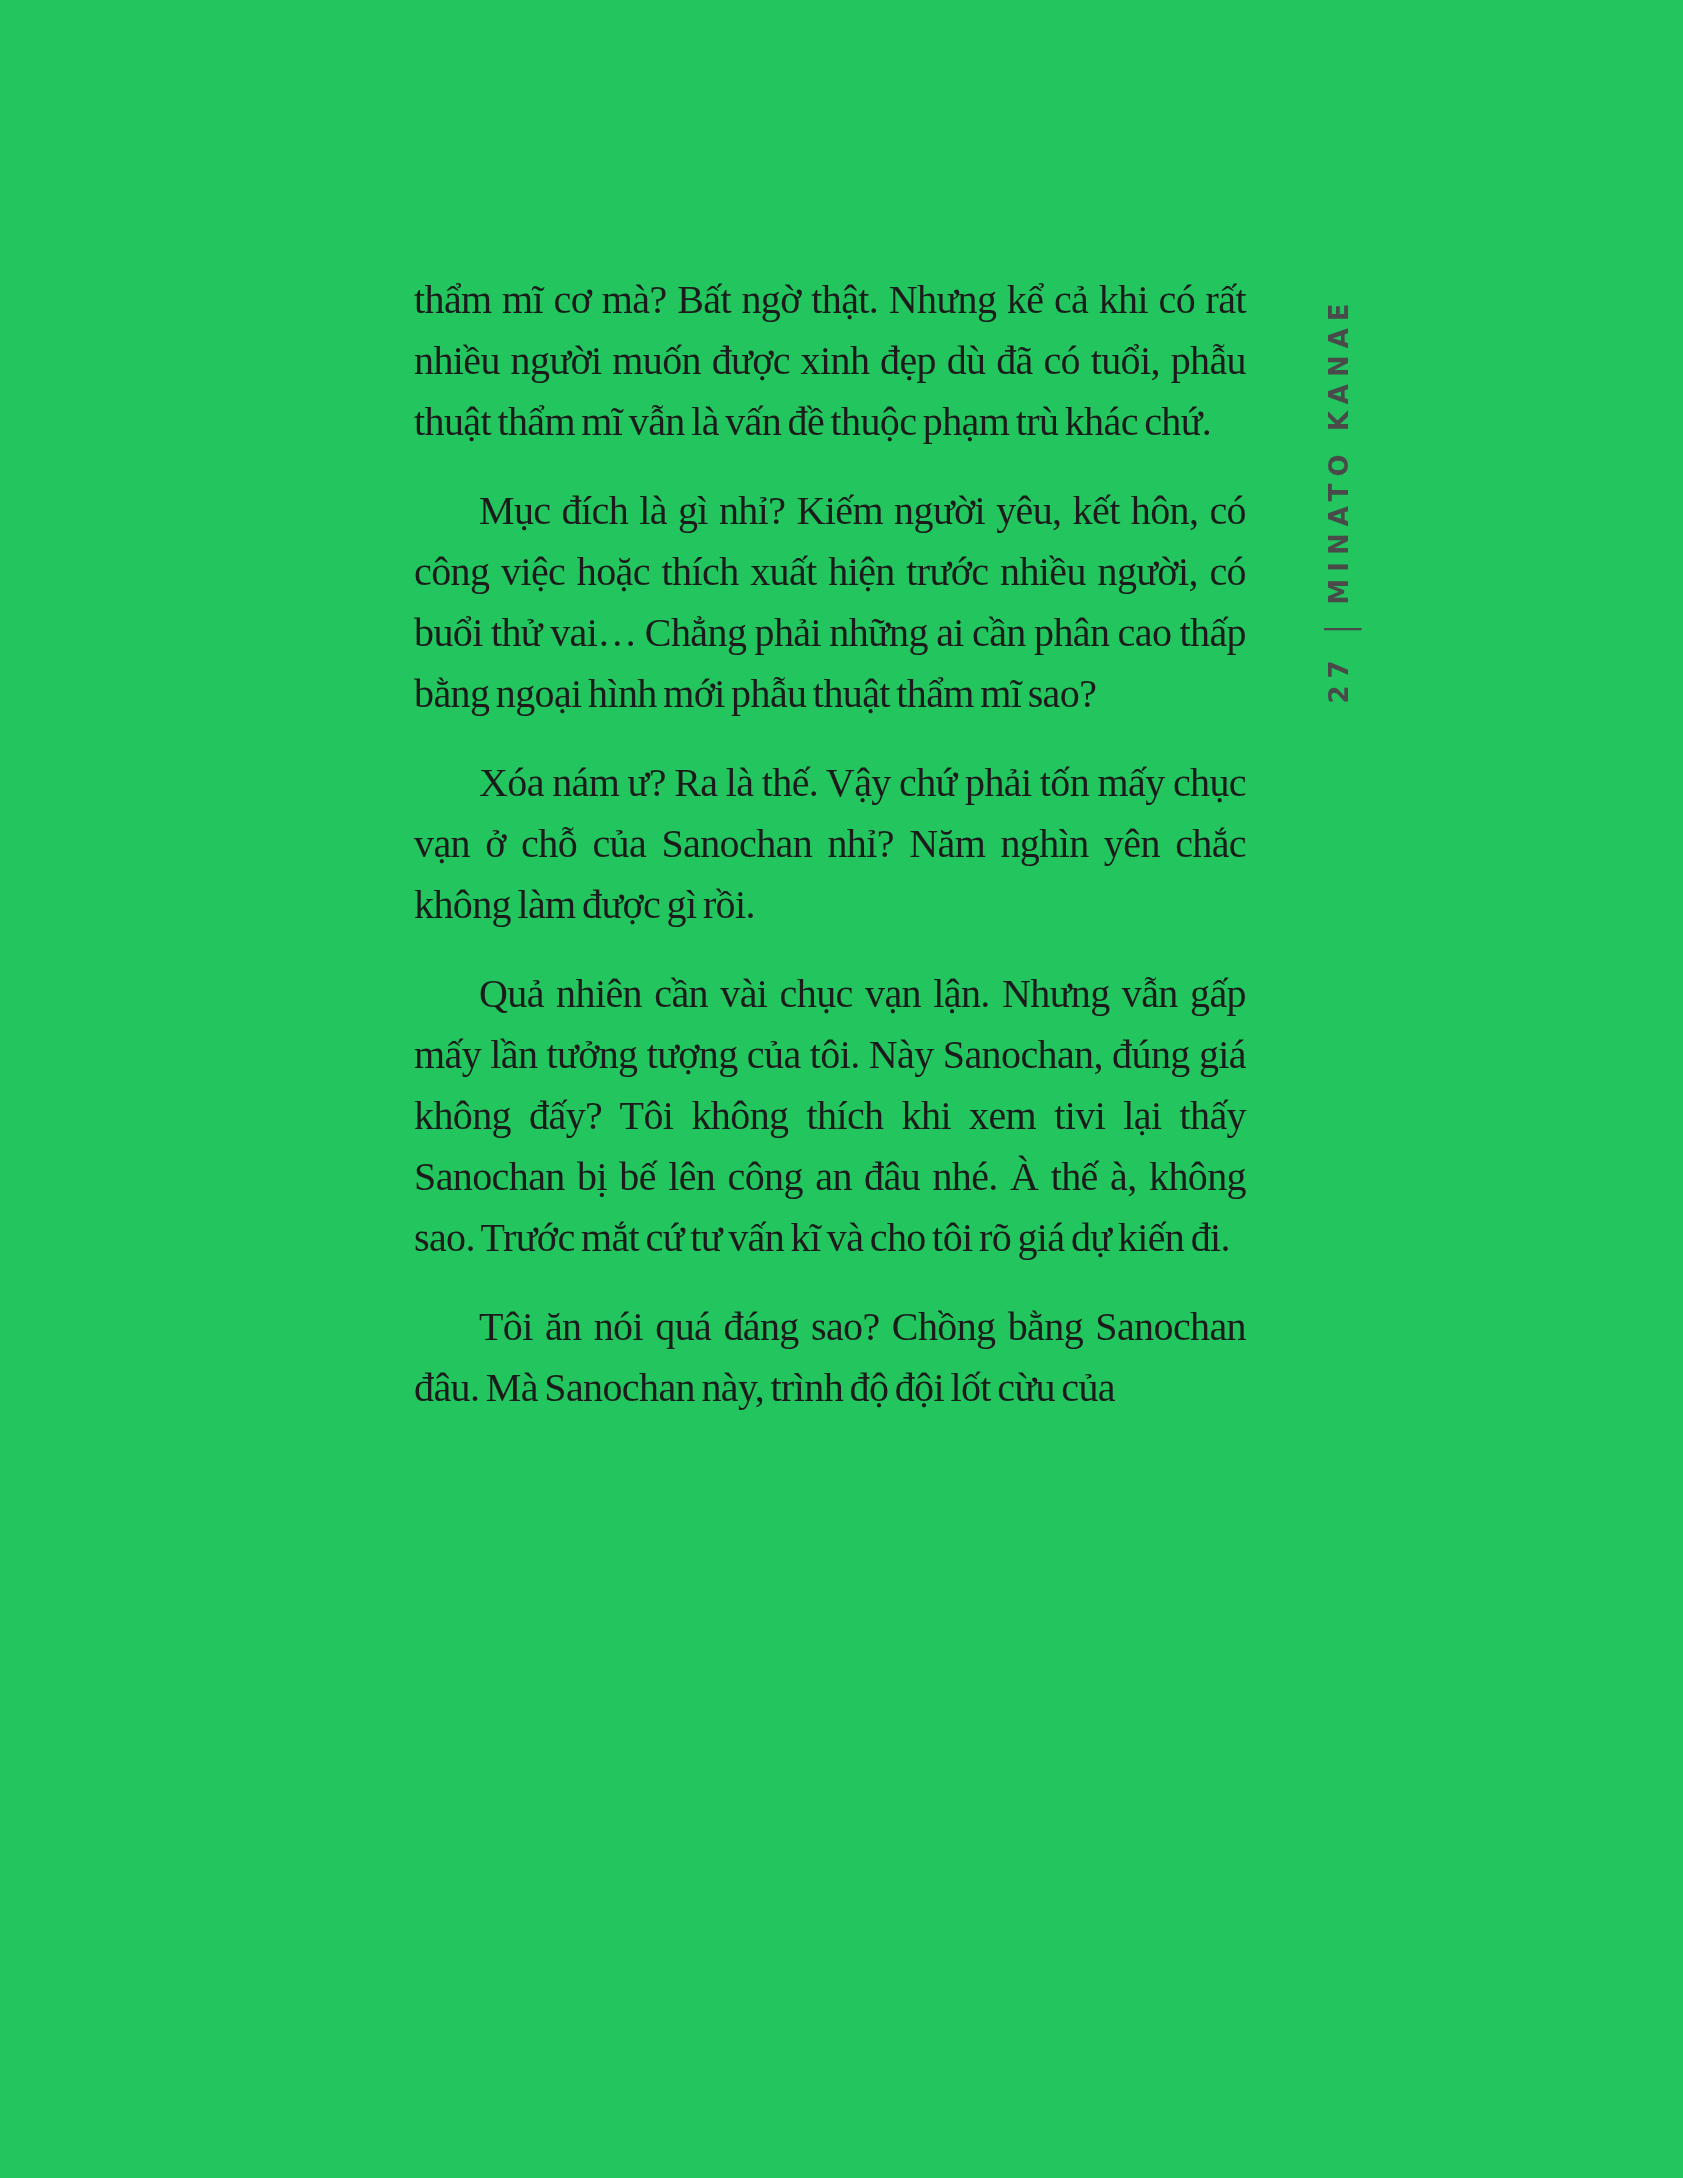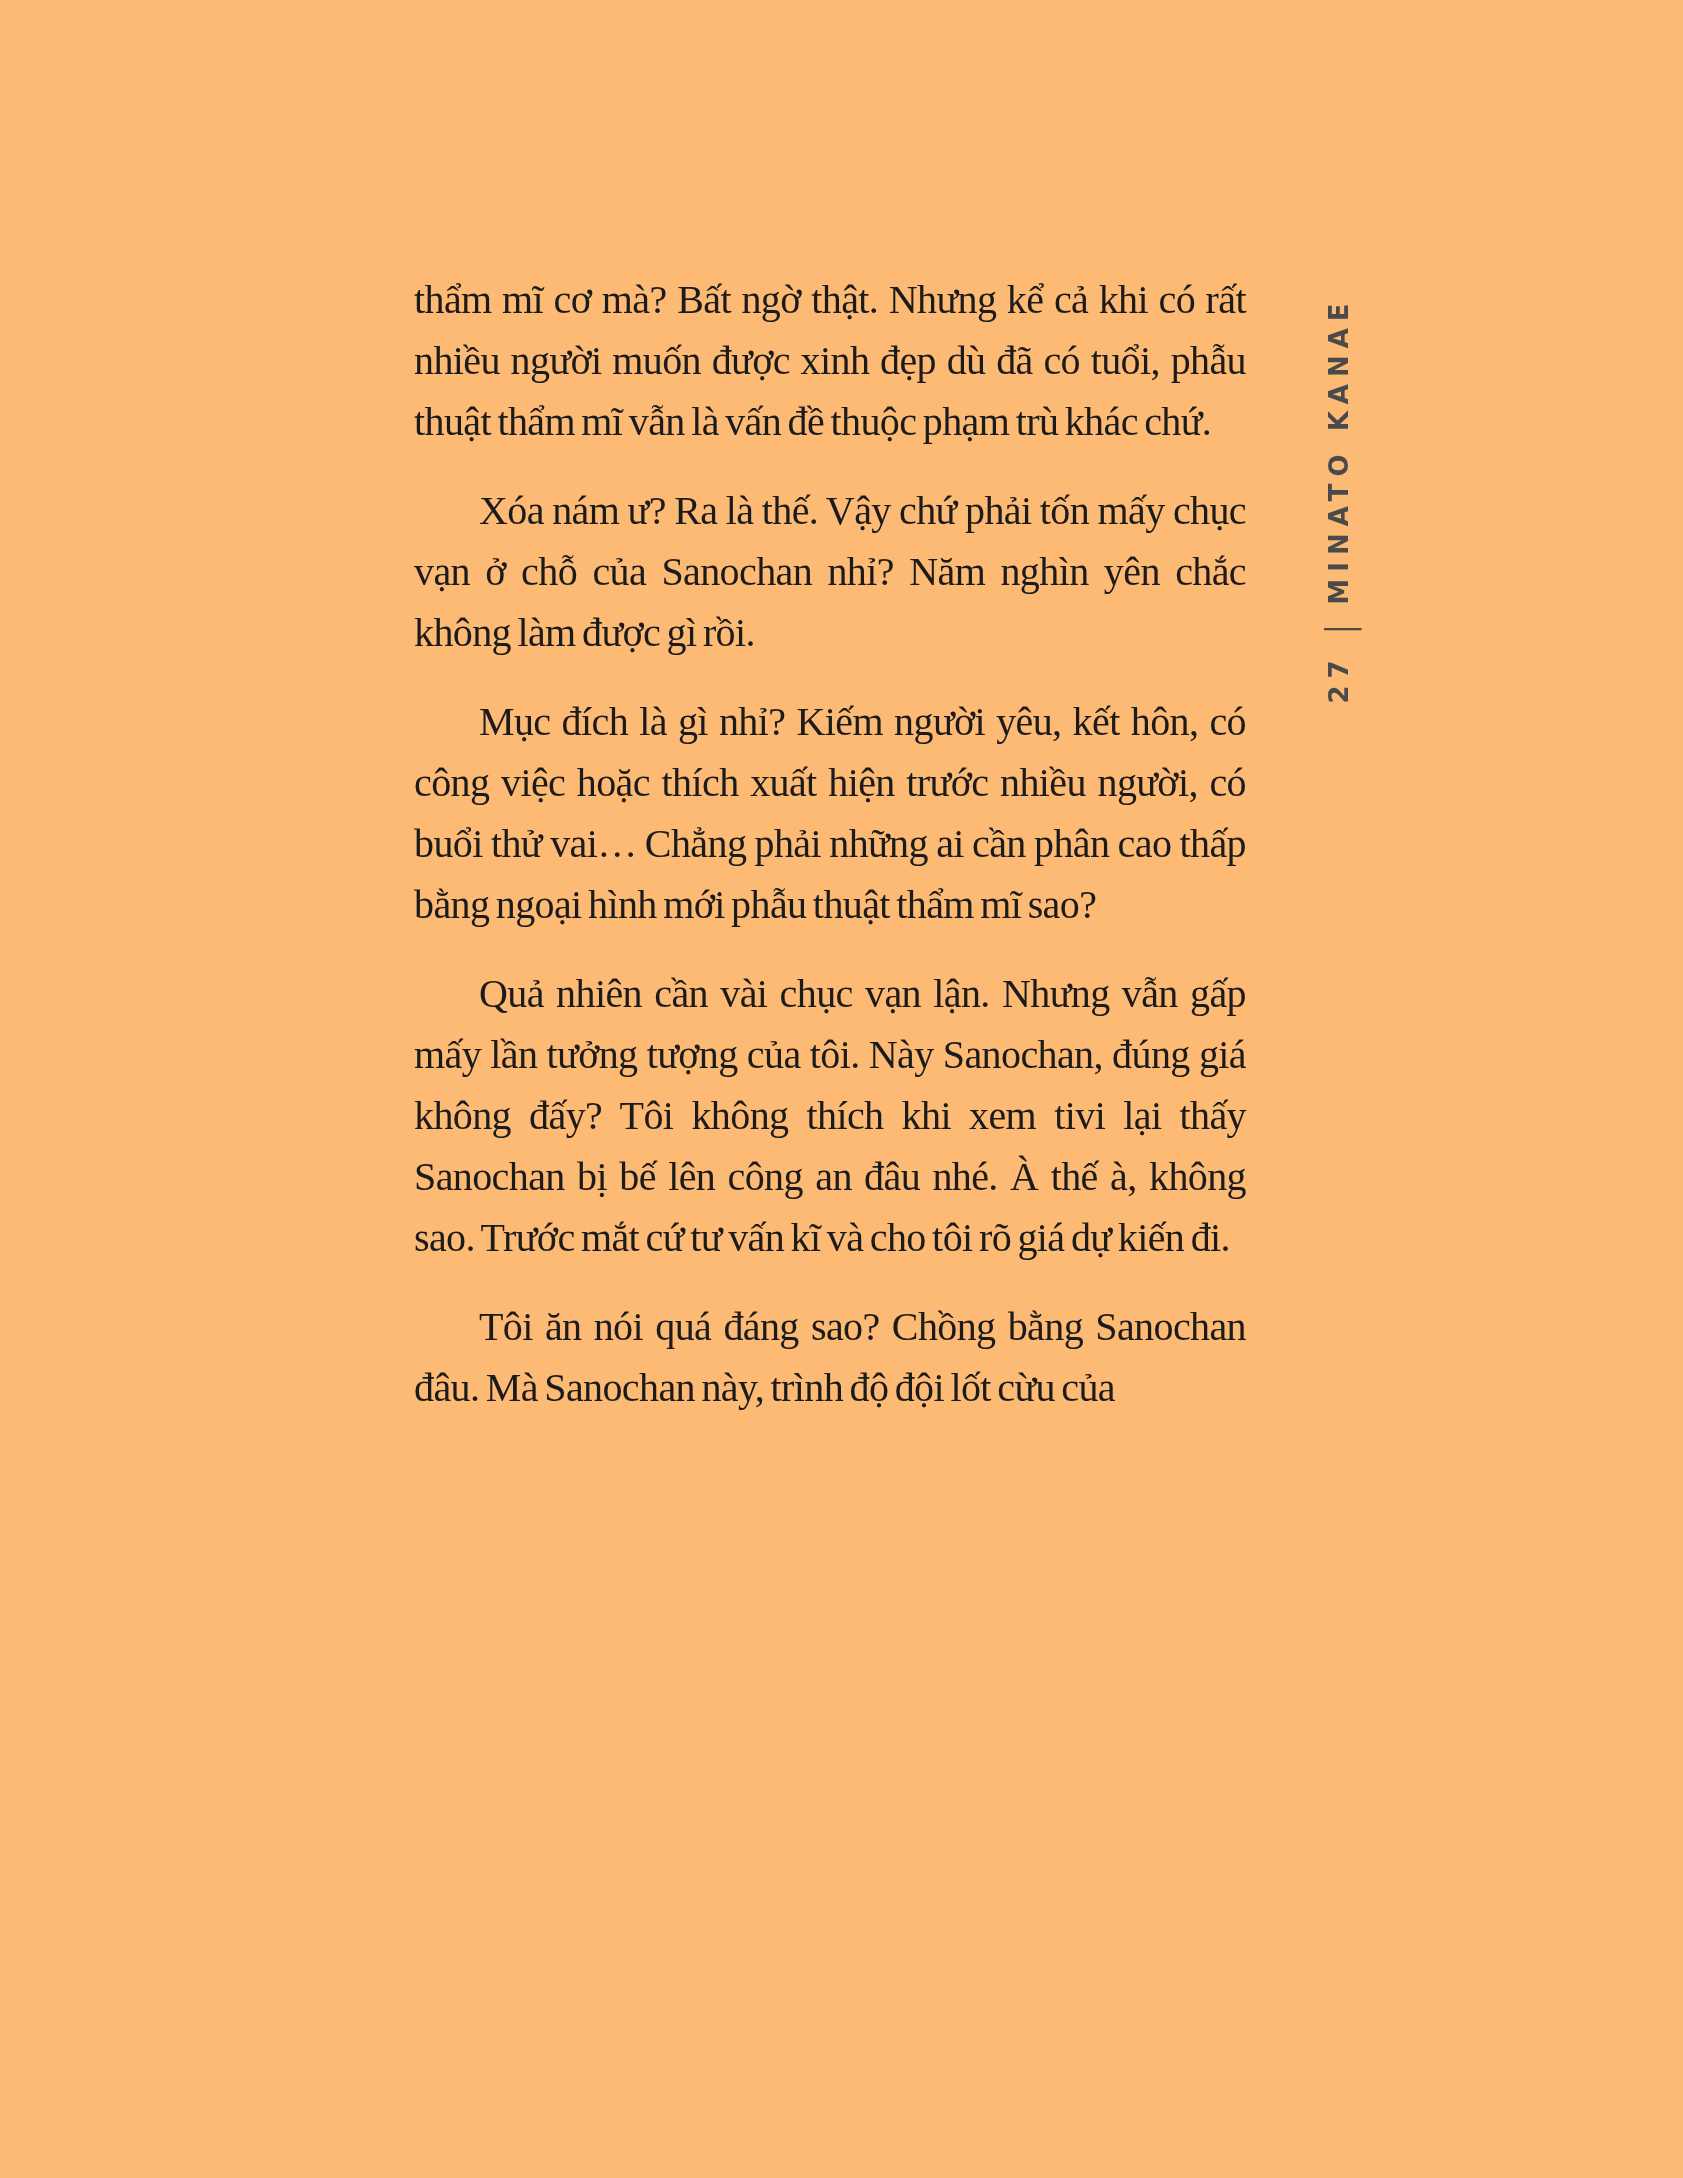--- a/index.html
+++ b/index.html
@@ -10,21 +10,21 @@
   body {
     width: 1683px;
     height: 2178px;
     position: relative;
     overflow: hidden;
     font-family: "Liberation Serif", serif;
   }
   .page {
     position: absolute;
     inset: 0;
-    background: #fdba74;
+    background: #22c55e;
   }
   .text-column {
     position: absolute;
     left: 414px;
     top: 269px;
     width: 832px;
     color: #1b1b1b;
   }
   .text-column p {
     margin: 0 0 28px 0;
@@ -64,22 +64,22 @@
   }
 </style>
 </head>
 <body>
 
 <div class="page">
 
   <div class="text-column">
 
   <p class="first">thẩm mĩ cơ mà? Bất ngờ thật. Nhưng kể cả khi có rất nhiều người muốn được xinh đẹp dù đã có tuổi, phẫu thuật thẩm mĩ vẫn là vấn đề thuộc phạm trù khác chứ.</p>
+      <p>Mục đích là gì nhỉ? Kiếm người yêu, kết hôn, có công việc hoặc thích xuất hiện trước nhiều người, có buổi thử vai… Chẳng phải những ai cần phân cao thấp bằng ngoại hình mới phẫu thuật thẩm mĩ sao?</p>
       <p>Xóa nám ư? Ra là thế. Vậy chứ phải tốn mấy chục vạn ở chỗ của Sanochan nhỉ? Năm nghìn yên chắc không làm được gì rồi.</p>
-      <p>Mục đích là gì nhỉ? Kiếm người yêu, kết hôn, có công việc hoặc thích xuất hiện trước nhiều người, có buổi thử vai… Chẳng phải những ai cần phân cao thấp bằng ngoại hình mới phẫu thuật thẩm mĩ sao?</p>
       <p>Quả nhiên cần vài chục vạn lận. Nhưng vẫn gấp mấy lần tưởng tượng của tôi. Này Sanochan, đúng giá không đấy? Tôi không thích khi xem tivi lại thấy Sanochan bị bế lên công an đâu nhé. À thế à, không sao. Trước mắt cứ tư vấn kĩ và cho tôi rõ giá dự kiến đi.</p>
       <p>Tôi ăn nói quá đáng sao? Chồng bằng Sanochan đâu. Mà Sanochan này, trình độ đội lốt cừu của</p>
     </div>
 
   <div class="sidebar">
     <span>27</span>
     <span class="sep">|</span>
     <span>MINATO KANAE</span>
   </div>
 

